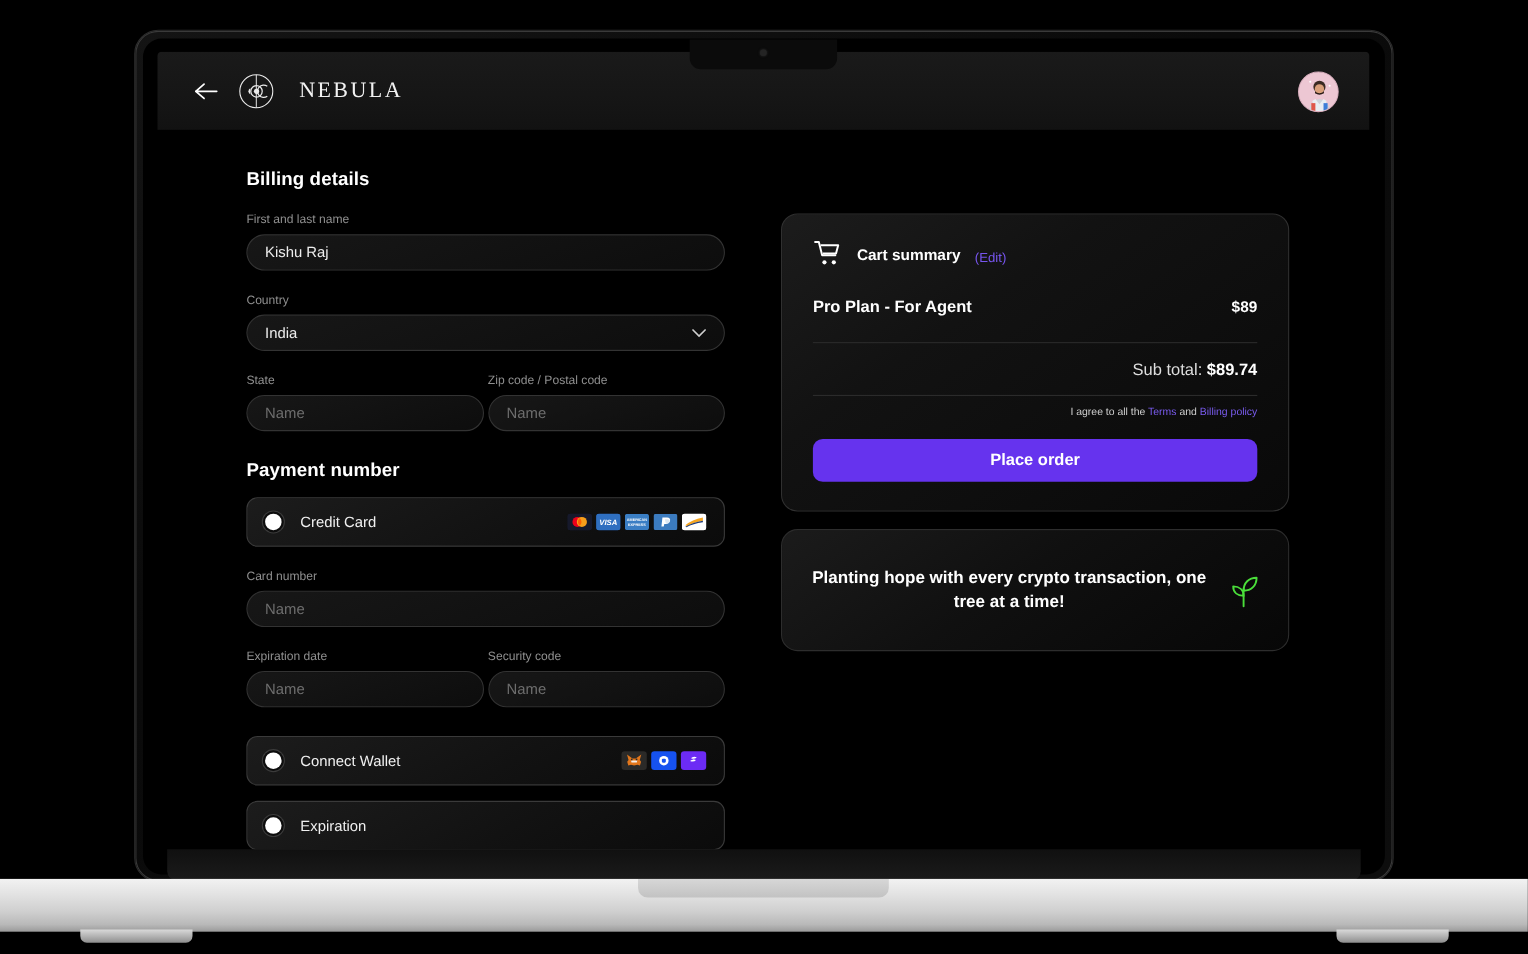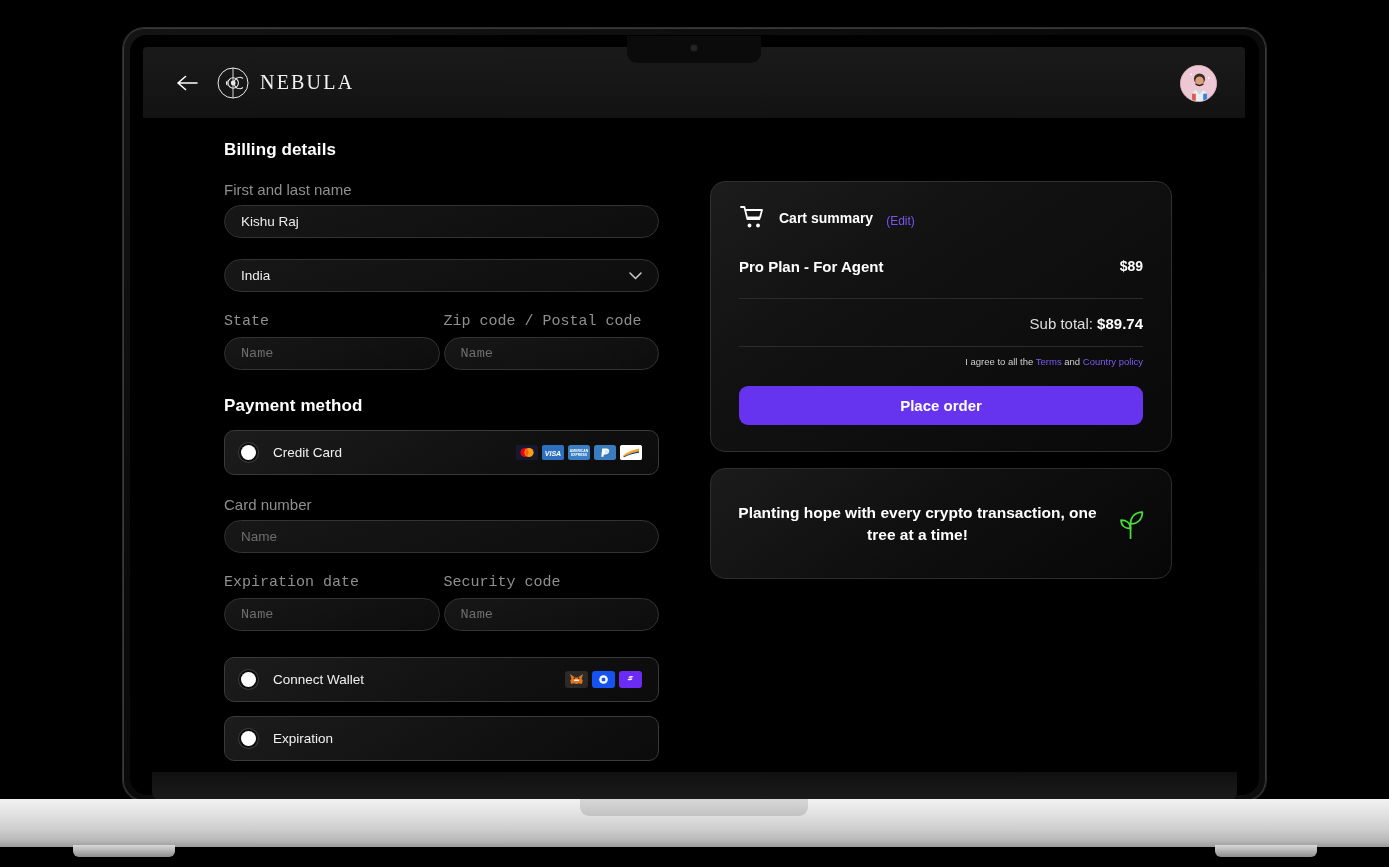--- a/index.html
+++ b/index.html
@@ -62,51 +62,51 @@
     border-radius:0 0 8px 8px;
   }
 
   
   .appbar{
     position:absolute; left:0; top:0; width:1102px; height:71px;
     background:linear-gradient(180deg,#1a1a1a 0%,#161616 55%,#121212 100%);
     display:flex; align-items:center; padding:0 28px;
   }
   .back-btn{ width:34px; height:34px; display:flex; align-items:center; justify-content:center; cursor:pointer; }
-  .brand{ display:flex; align-items:center; gap:11px; margin-left:12px; }
+  .brand{ display:flex; align-items:center; gap:23px; margin-left:12px; }
   .brand-mark{ width:32px; height:32px; }
   .brand-name{
     font-family:"Liberation Serif", serif;
     font-size:20px; letter-spacing:2.2px; color:#f2f2f2; font-weight:400;
   }
   .avatar{
     position:absolute; right:28px; top:18px;
     width:37px; height:37px; border-radius:50%; overflow:hidden;
     background:#e7c3cf; border:1px solid #d8aebd; cursor:pointer;
   }
 
   
-  .page{ position:absolute; left:0; top:71px; width:1102px; height:665px; }
+  .page{ position:absolute; left:0; top:84px; width:1102px; height:665px; }
   .col-left{ position:absolute; left:81px; top:22px; width:435px; }
   .col-right{ position:absolute; left:567px; top:63px; width:462px; }
 
   h2.section{
     font-size:17px; font-weight:700; color:#ffffff; letter-spacing:.1px;
   }
   .fl{ margin-top:21px; }
-  .flabel{ font-size:15px; color:#8f8f8f; margin-bottom:7px; display:block; }
+  .flabel{ font-size:11px; color:#8f8f8f; margin-bottom:7px; display:block; }
   .field{
     height:33px; width:100%; border-radius:17px;
     background:linear-gradient(160deg,#171717,#0d0d0d);
     border:1px solid #333; display:flex; align-items:center;
     padding:0 16px; font-size:13.5px; color:#ededed; cursor:text;
   }
   .field.ph{ color:#6d6d6d; }
   .field.select{ justify-content:space-between; cursor:pointer; }
-  .row2{ display:flex; gap:4px;font-family:Liberation Mono, monospace; }
+  .row2{ display:flex; gap:4px; }
   .row2 > div{ flex:1; }
 
   .pm-title{ margin-top:26px; }
   .pm-opt{
     margin-top:14px; height:45px; border-radius:10px;
     background:linear-gradient(150deg,#1c1c1c 0%,#121212 55%,#0b0b0b 100%);
     border:1px solid #3a3a3a; display:flex; align-items:center;
     padding:0 16px; cursor:pointer;
   }
   .radio{
@@ -200,40 +200,41 @@
 
       <div class="col-left">
         <h2 class="section">Billing details</h2>
 
         <div class="fl">
           <label class="flabel">First and last name</label>
           <div class="field">Kishu Raj</div>
         </div>
 
         <div class="fl">
+          <label class="flabel">Country</label>
           <div class="field select">
             <span>India</span>
             <svg width="13" height="8" viewBox="0 0 13 8">
               <path d="M1 1 L6.5 6.5 L12 1" stroke="#cfcfcf" stroke-width="1.5" fill="none" stroke-linecap="round"></path>
             </svg>
           </div>
         </div>
 
         <div class="fl row2">
           <div>
             <label class="flabel">State</label>
             <div class="field ph">Name</div>
           </div>
           <div>
             <label class="flabel">Zip code / Postal code</label>
             <div class="field ph">Name</div>
           </div>
         </div>
 
-        <h2 class="section pm-title">Payment method</h2>
+        <h2 class="section pm-title">Payment number</h2>
 
         <div class="pm-opt">
           <span class="radio"></span>
           <span class="pm-label">Credit Card</span>
           <span class="pm-icons">
             <span class="pm-icon" style="background:#1a1f36;">
               <svg width="22" height="15" viewBox="0 0 22 15">
                   <rect width="22" height="15" fill="#16192b"></rect>
                   <circle cx="9" cy="7.5" r="4.6" fill="#eb001b"></circle>
                   <circle cx="13" cy="7.5" r="4.6" fill="#f79e1b"></circle>
@@ -344,21 +345,21 @@
             <span>Sub total:</span>
             <b>$89.74</b>
           </div>
 
           <div class="divider" style="margin-top:0;"></div>
 
           <div class="terms">
             <span>I agree to all the</span>
             <a>Terms</a>
             <span>and</span>
-            <a>Country policy</a>
+            <a>Billing policy</a>
           </div>
 
           <button class="place-order">Place order</button>
         </div>
 
         <div class="eco">
           <div class="eco-text">Planting hope with every crypto transaction, one tree at a time!</div>
           <svg width="42" height="40" viewBox="0 0 42 40">
             <path d="M21 38 V18" stroke="#4ade3a" stroke-width="2.2" fill="none" stroke-linecap="round"></path>
             <path d="M21 20 C 30 20, 36 14, 36 5 C 27 5, 21 11, 21 20 Z" fill="none" stroke="#4ade3a" stroke-width="2.2" stroke-linejoin="round"></path>

